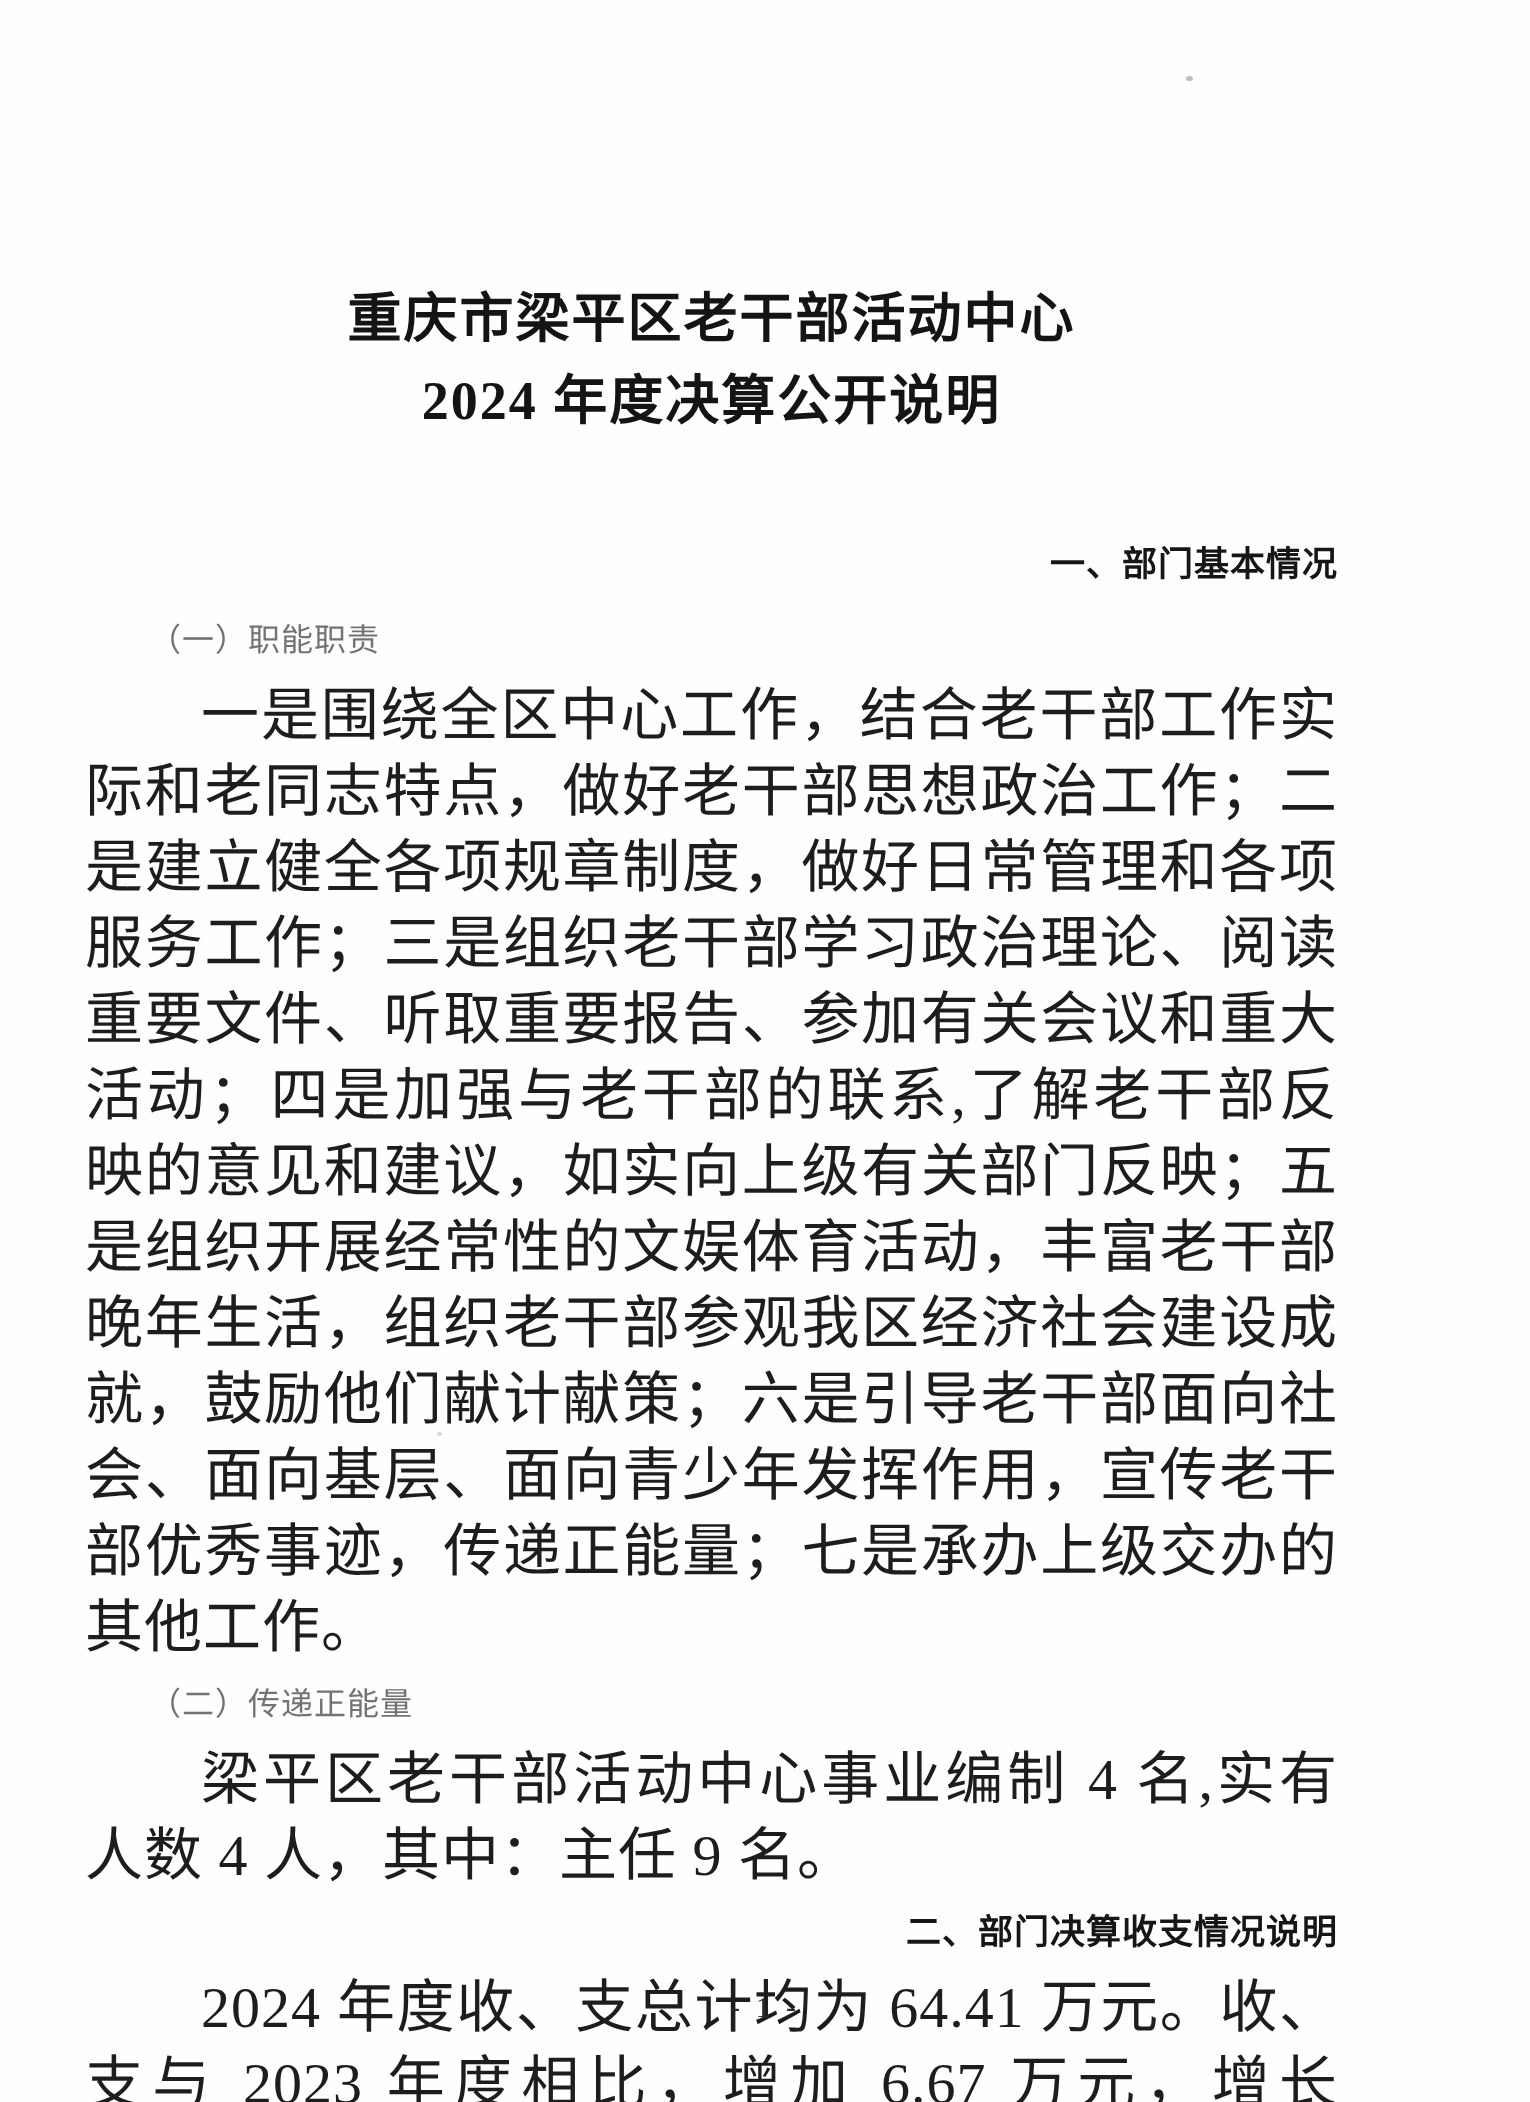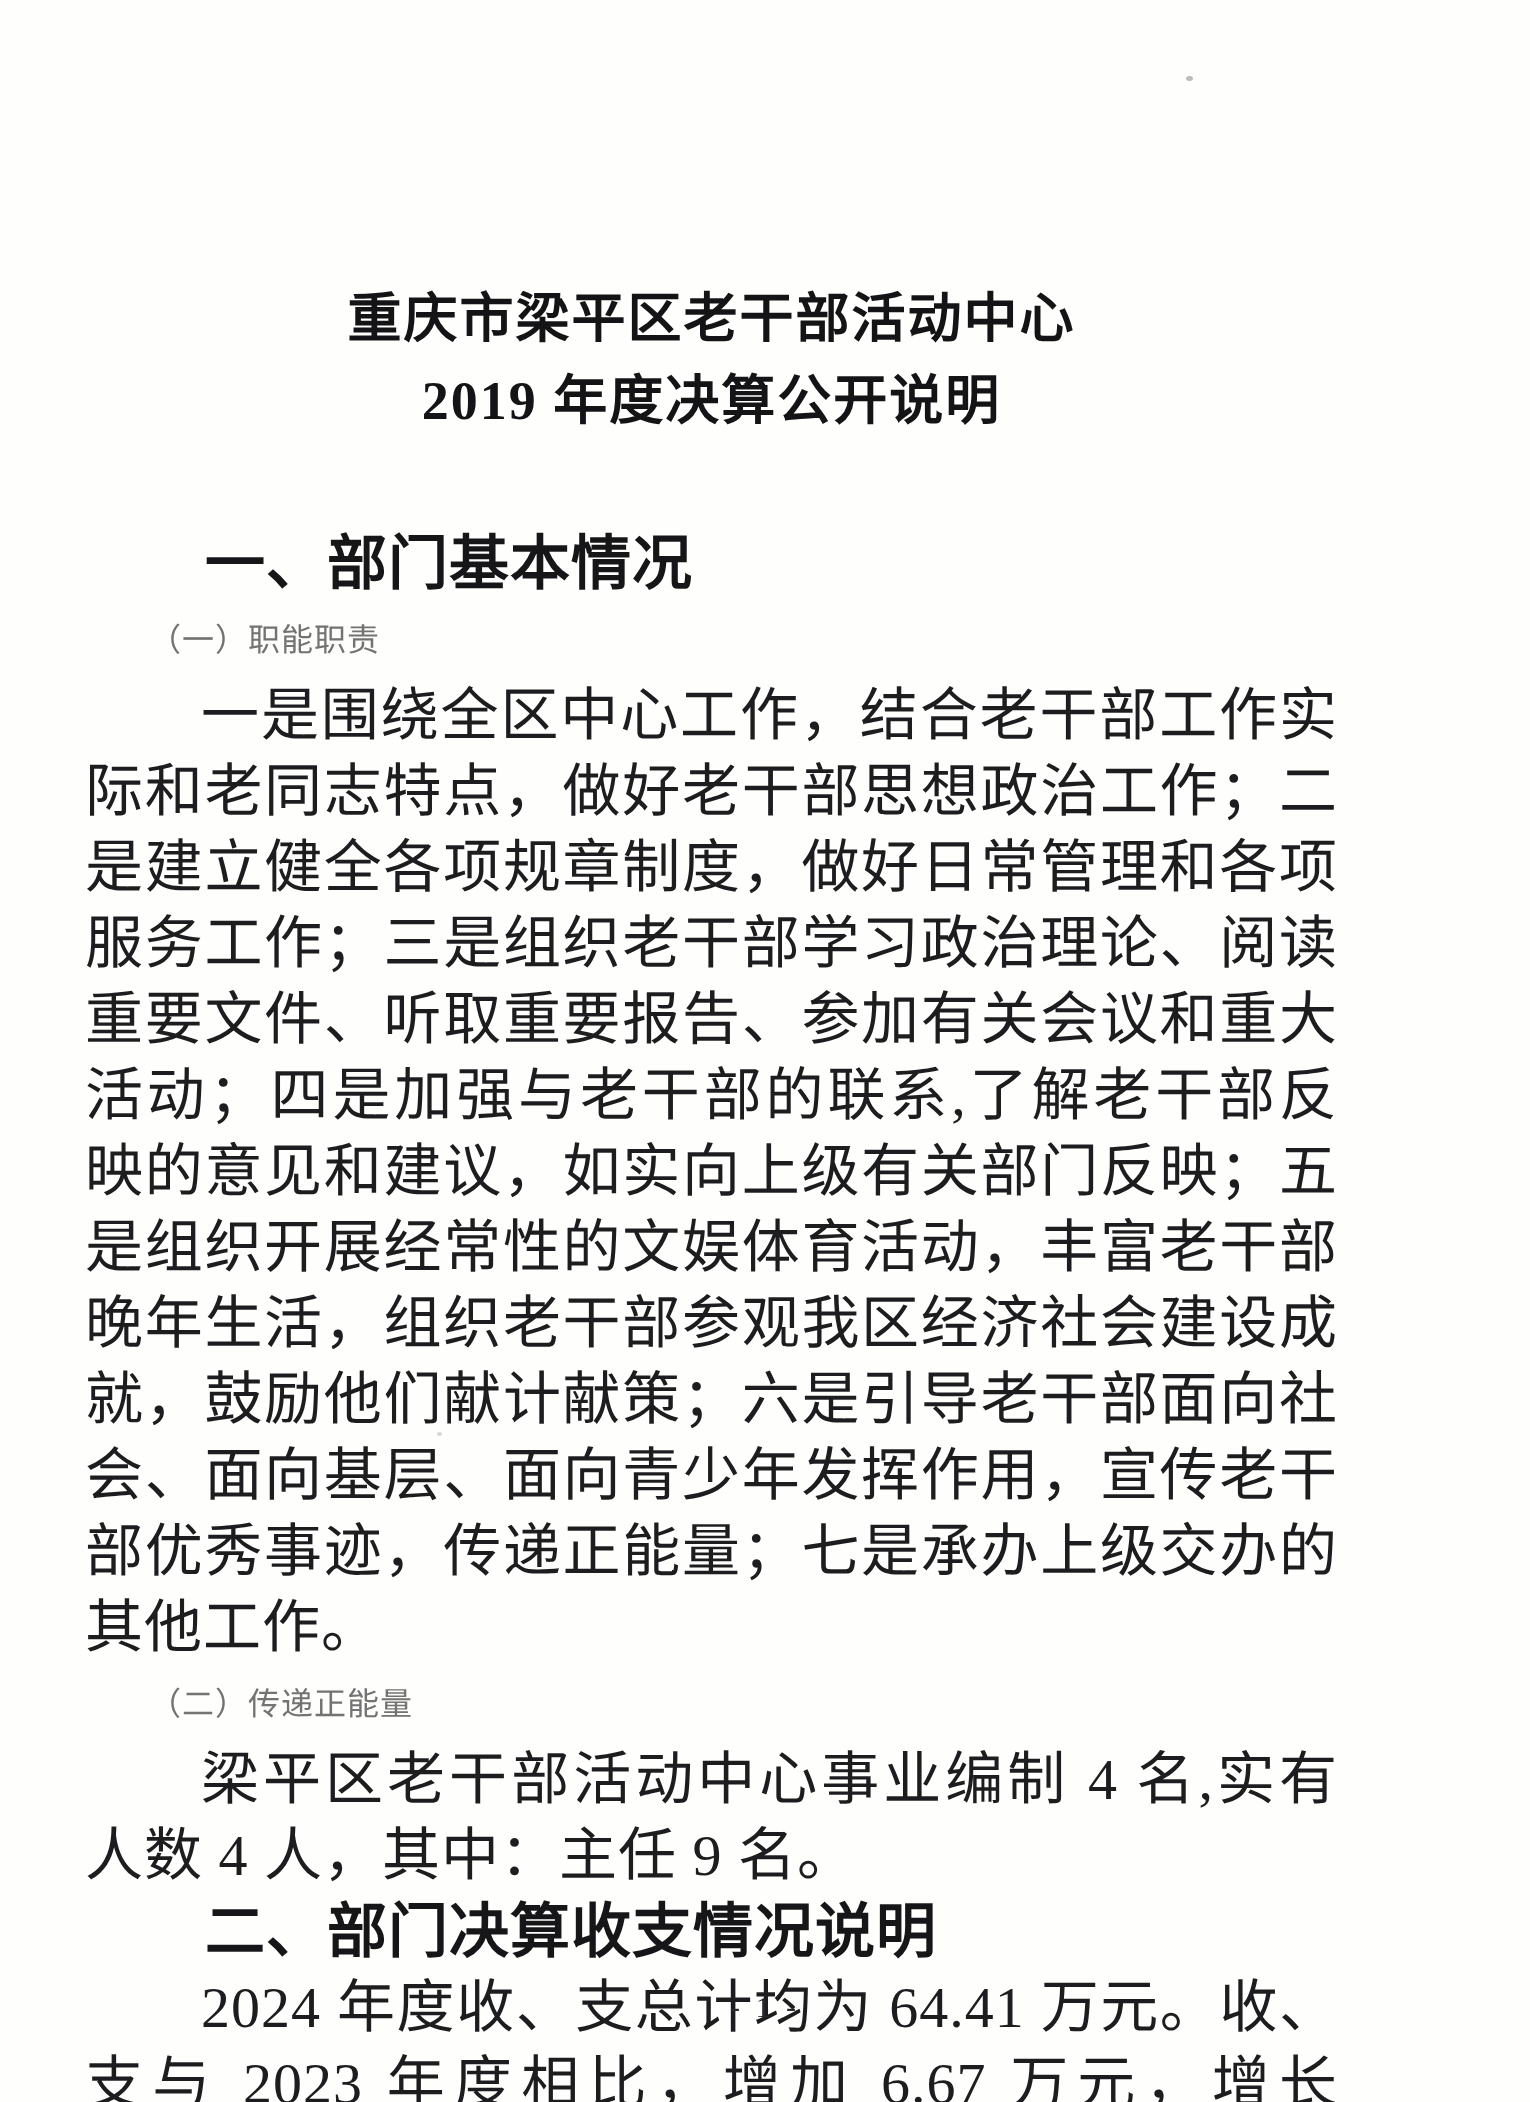--- a/index.html
+++ b/index.html
@@ -32,28 +32,29 @@
     font-weight: 700;
     line-height: 82px;
     letter-spacing: 2px;
     color: #141416;
     font-family: "Liberation Serif", "DejaVu Serif", serif;
   }
   .doc-body {
     margin: 0;
   }
   .h-bold {
-    font-size: 60px;
+    font-size: 35px;
     font-weight: 700;
     font-family: "Liberation Sans", "DejaVu Sans", sans-serif;
     line-height: 76px;
     margin: 0;
     text-indent: 2em;
     color: #161618;
     letter-spacing: 1px;
+    text-align: right;
   }
   .h-sub {
     font-size: 32px;
     font-weight: 400;
     line-height: 76px;
     margin: 0;
     text-indent: 2em;
     color: #737373;
     letter-spacing: 1px;
     font-family: Liberation Serif, serif;
@@ -92,21 +93,21 @@
 </head>
 <body>
 
 <div class="page">
 
   <div class="speck speck-1"></div>
   <div class="speck speck-2"></div>
 
   <header class="doc-title">
     <div class="title-line">重庆市梁平区老干部活动中心</div>
-    <div class="title-line">2019 年度决算公开说明</div>
+    <div class="title-line">2024 年度决算公开说明</div>
   </header>
 
   <main class="doc-body">
 
     <h2 class="h-bold">一、部门基本情况</h2>
 
     <h3 class="h-sub">（一）职能职责</h3>
 
     <p class="body-para">一是围绕全区中心工作，结合老干部工作实际和老同志特点，做好老干部思想政治工作；二是建立健全各项规章制度，做好日常管理和各项服务工作；三是组织老干部学习政治理论、阅读重要文件、听取重要报告、参加有关会议和重大活动；四是加强与老干部的联系,了解老干部反映的意见和建议，如实向上级有关部门反映；五是组织开展经常性的文娱体育活动，丰富老干部晚年生活，组织老干部参观我区经济社会建设成就，鼓励他们献计献策；六是引导老干部面向社会、面向基层、面向青少年发挥作用，宣传老干部优秀事迹，传递正能量；七是承办上级交办的其他工作。</p>
 

